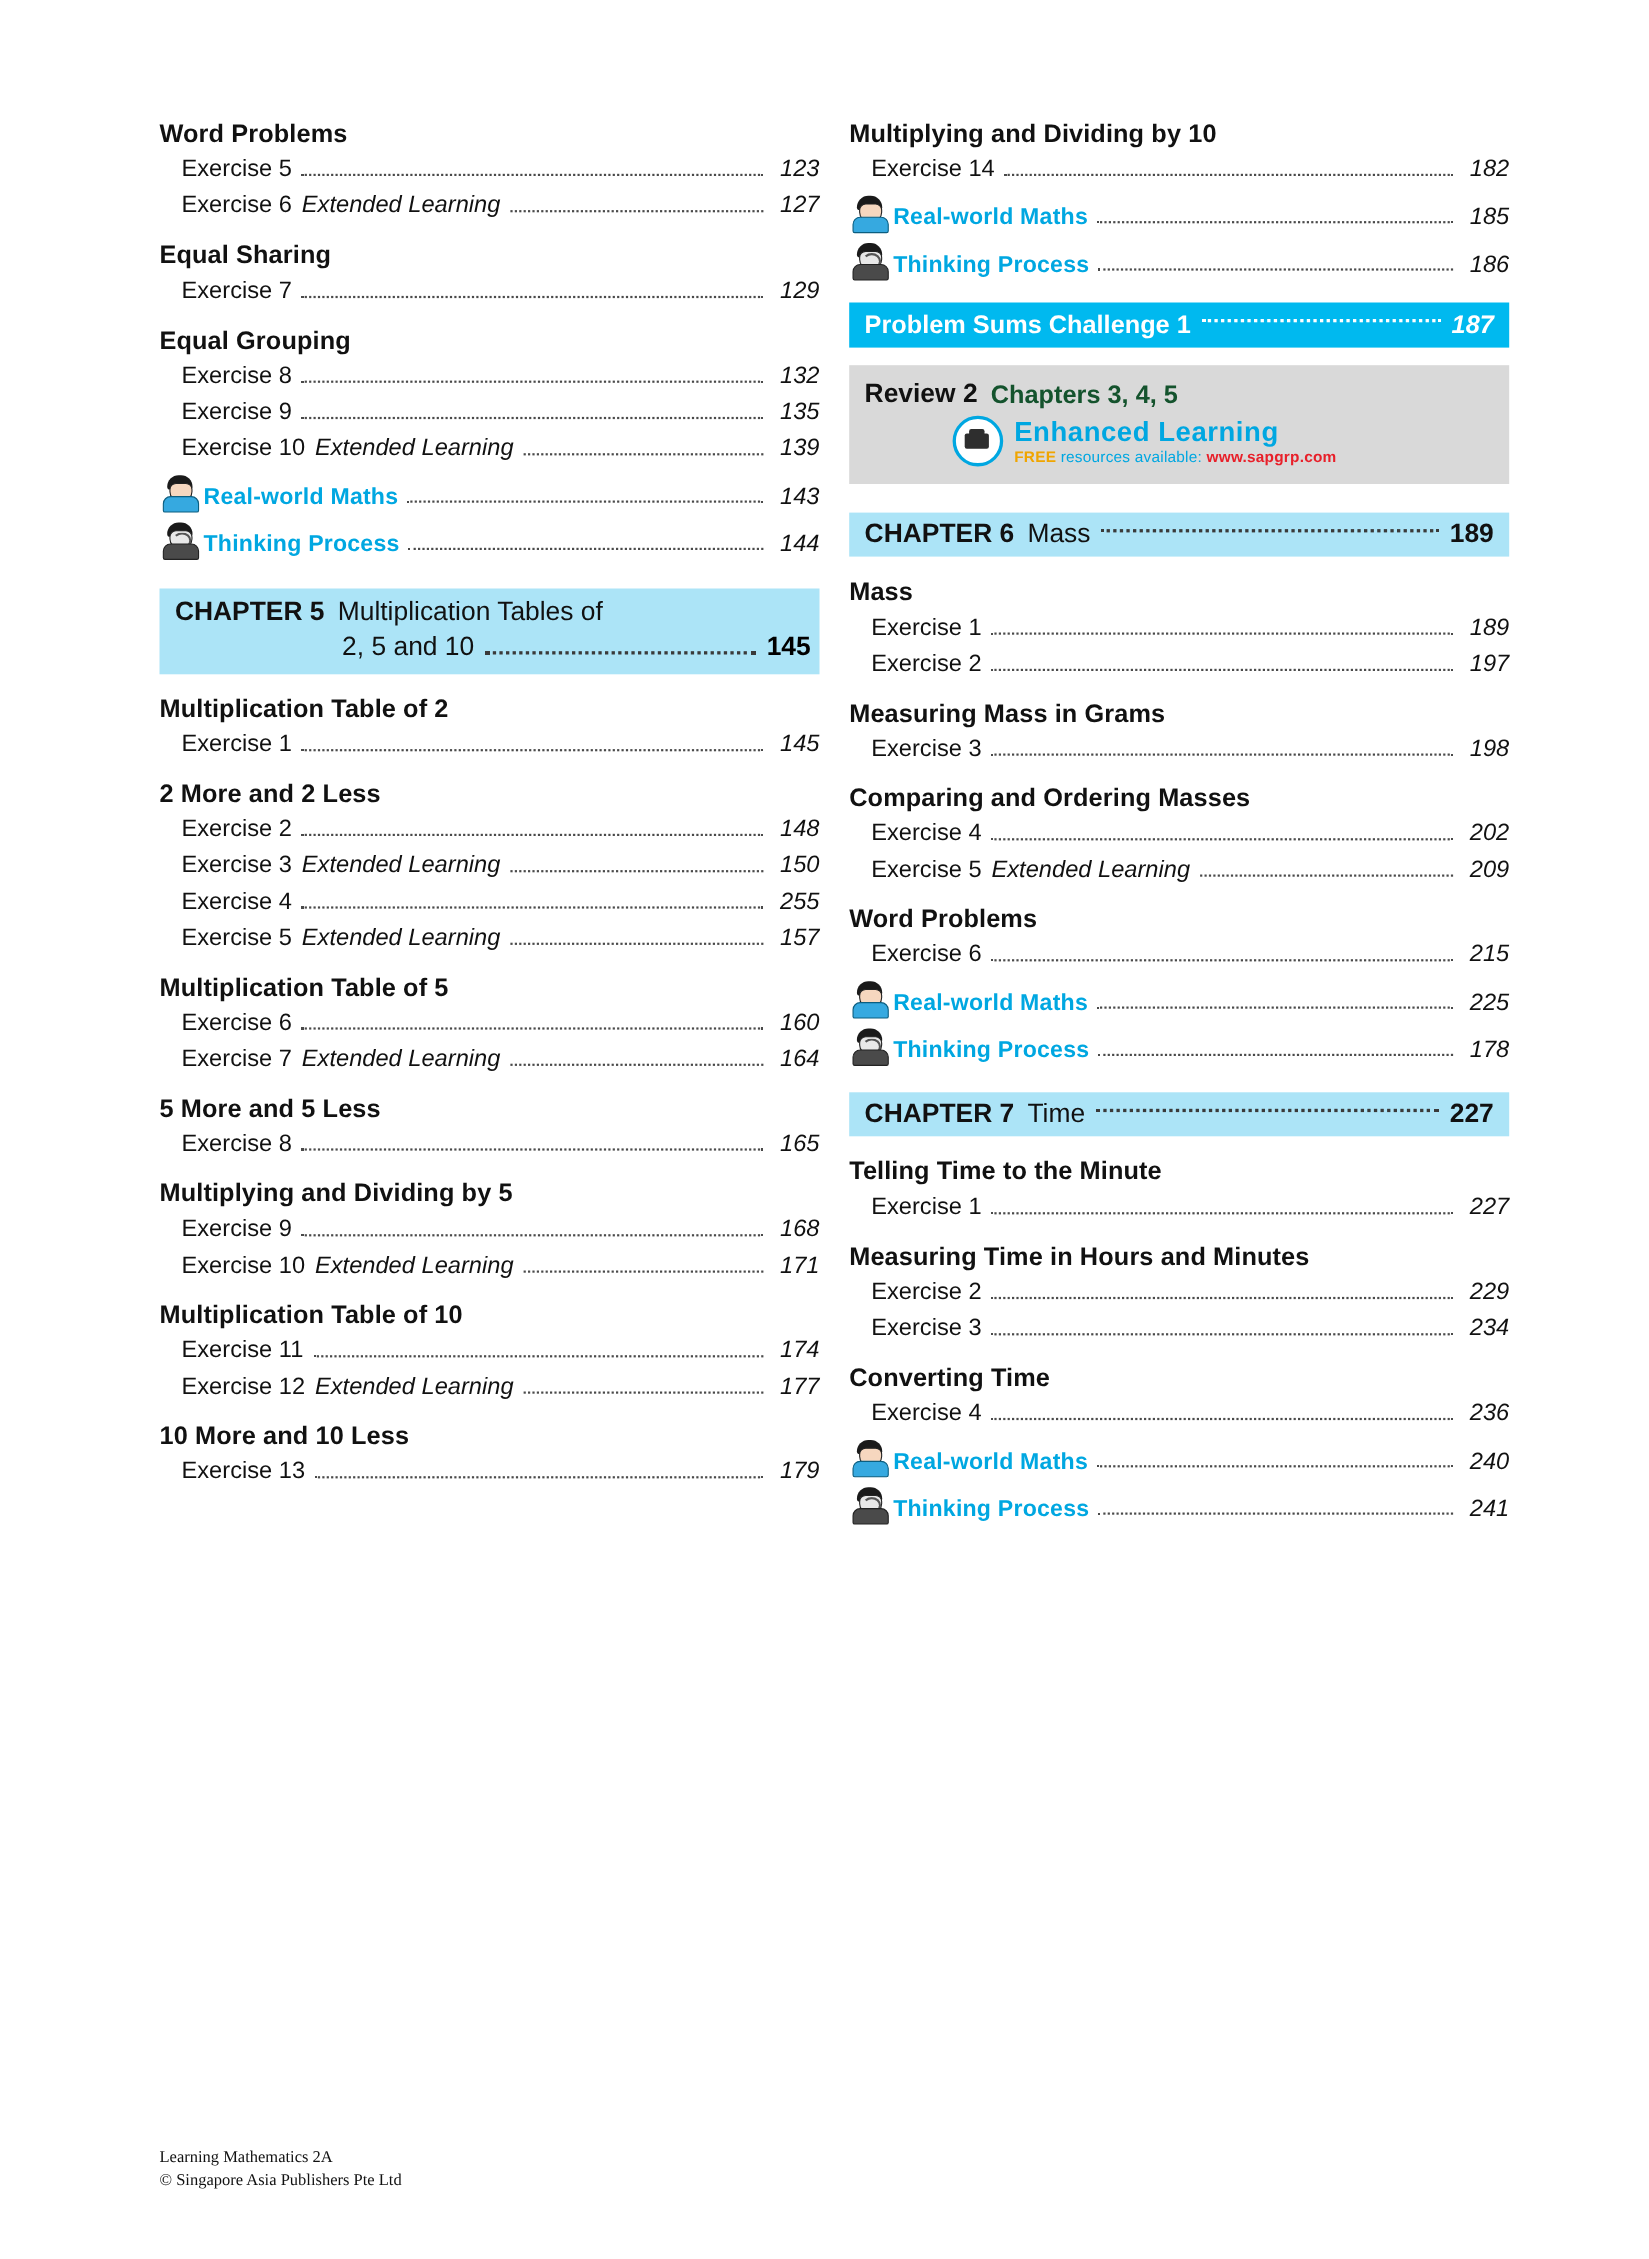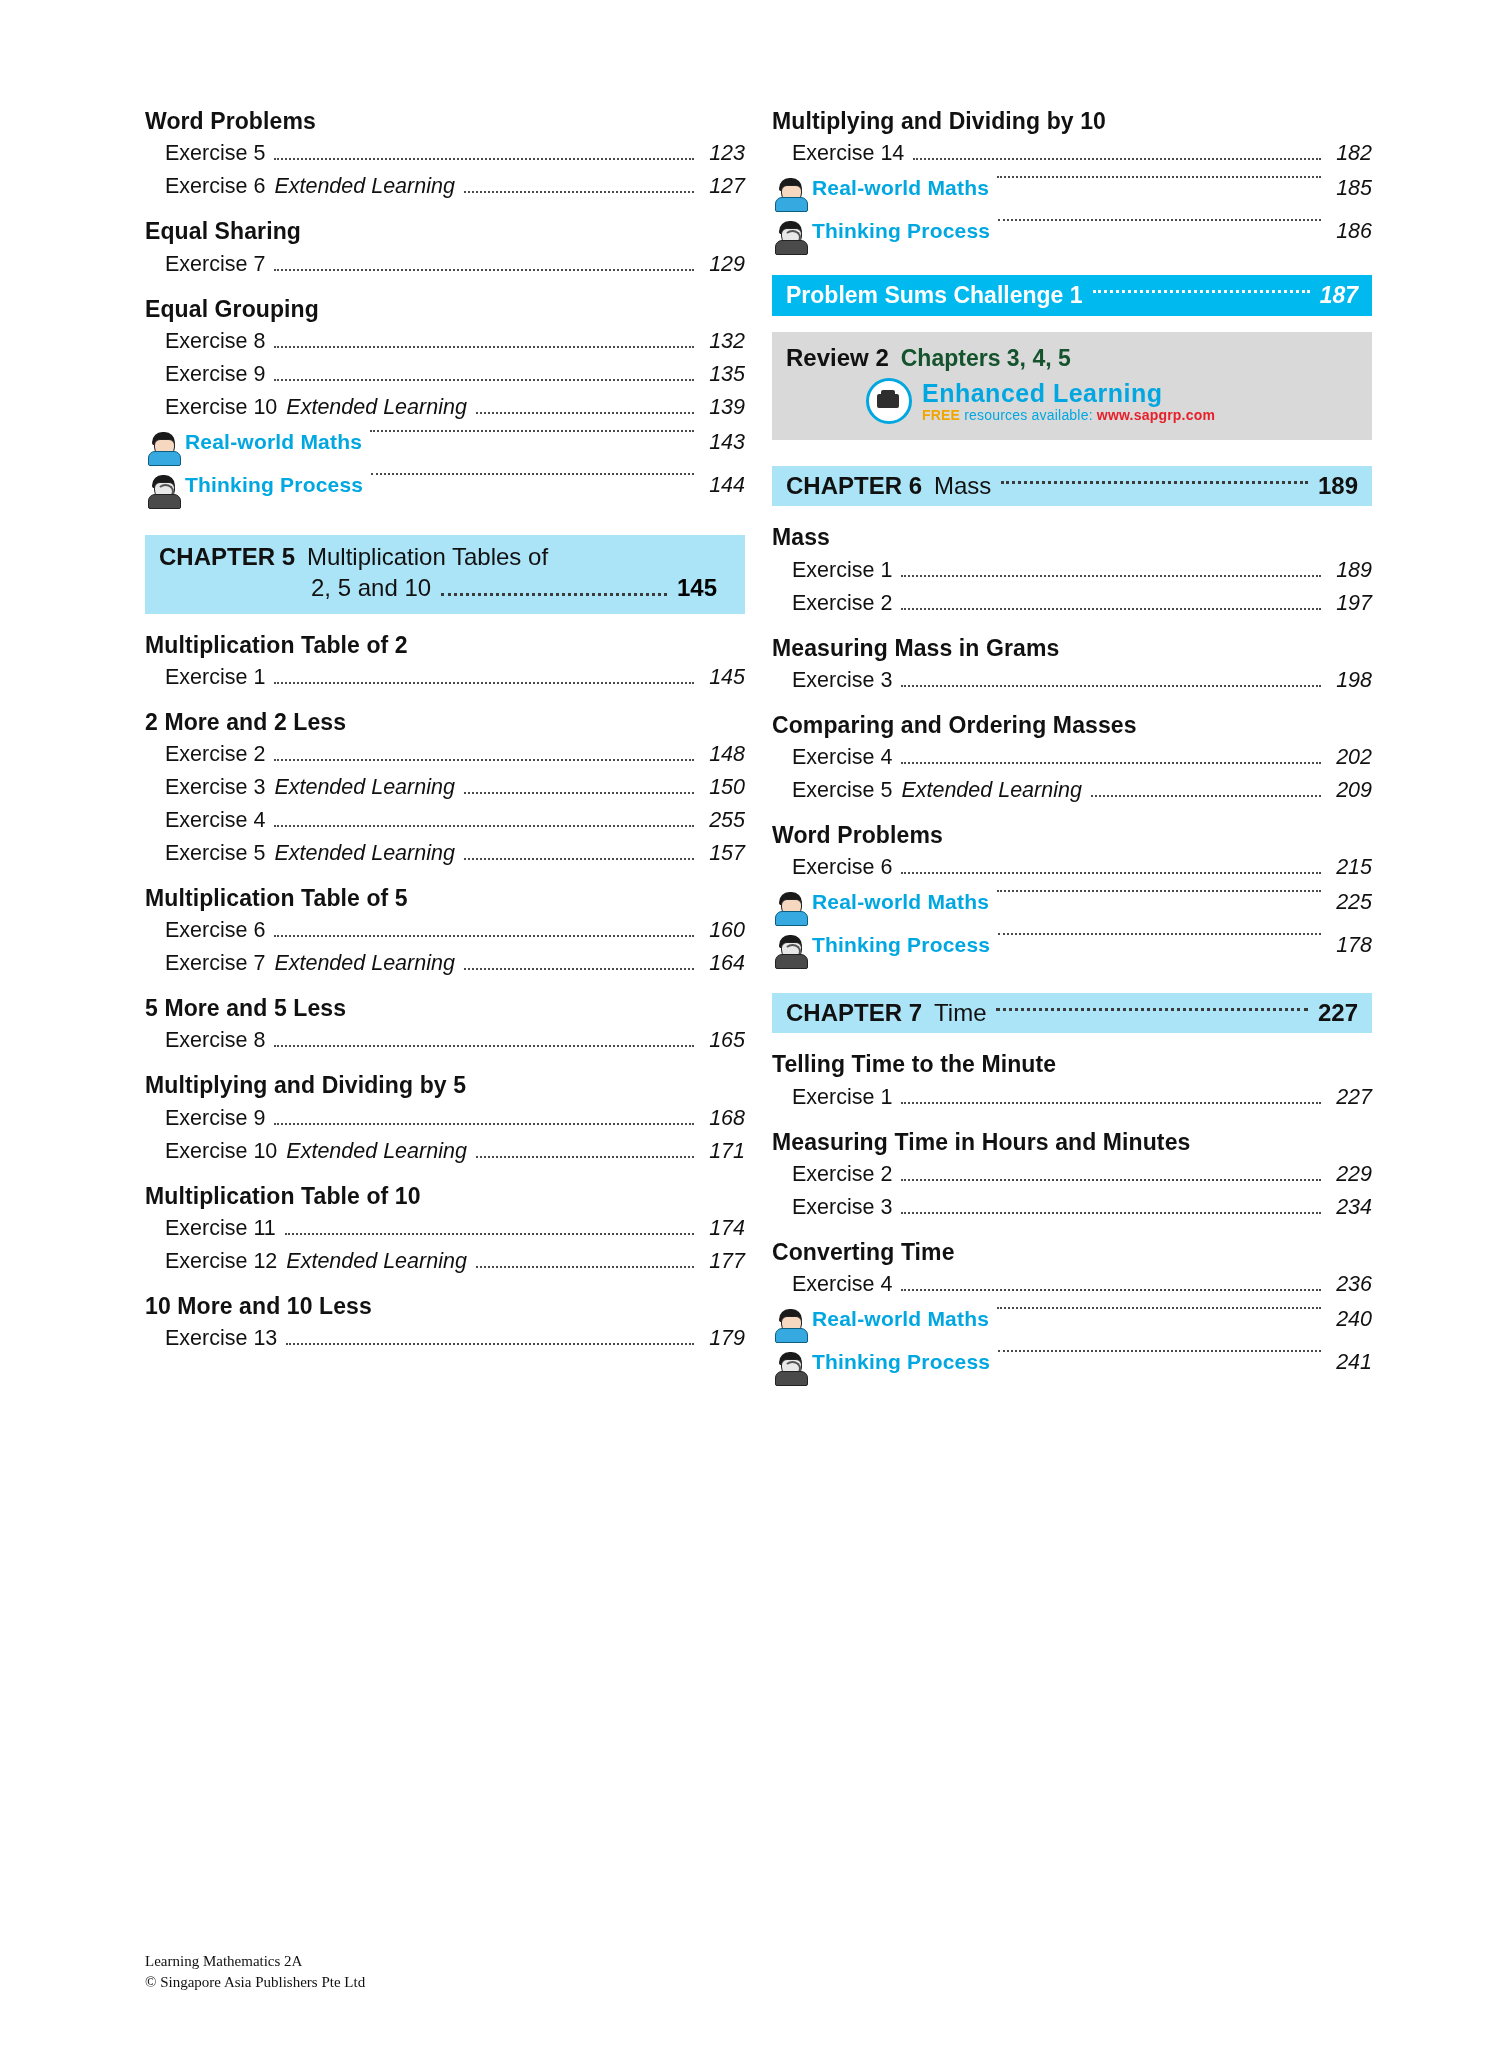--- a/index.html
+++ b/index.html
@@ -75,21 +75,21 @@
     font-style: italic;
     font-size: 21.5px;
     text-align: right;
     min-width: 44px;
     white-space: nowrap;
   }
 
   
   .feat-row {
     display: flex;
-    align-items: flex-start;
+    align-items: flex-end;
     margin: 9px 0 9px 0;
     font-size: 21px;
   }
   .feat-ico {
     flex: 0 0 auto;
     width: 38px; height: 34px;
     position: relative;
     margin-right: 2px;
   }
   .feat-label {
@@ -170,21 +170,21 @@
   }
   .chapter .pg {
     font-size: 24px;
     font-weight: bold;
     color: #111;
   }
 
   
   .chapter2 {
     background: #ace4f7;
-    padding: 8px 28px 10px 14px;
+    padding: 8px 8px 10px 14px;
     margin: 28px 0 14px 0;
     box-sizing: border-box;
   }
   .chapter2 .line1 {
     font-size: 24px;
     font-weight: bold;
     color: #111;
     white-space: nowrap;
   }
   .chapter2 .line1 .cname { font-weight: normal; margin-left: 12px; }

